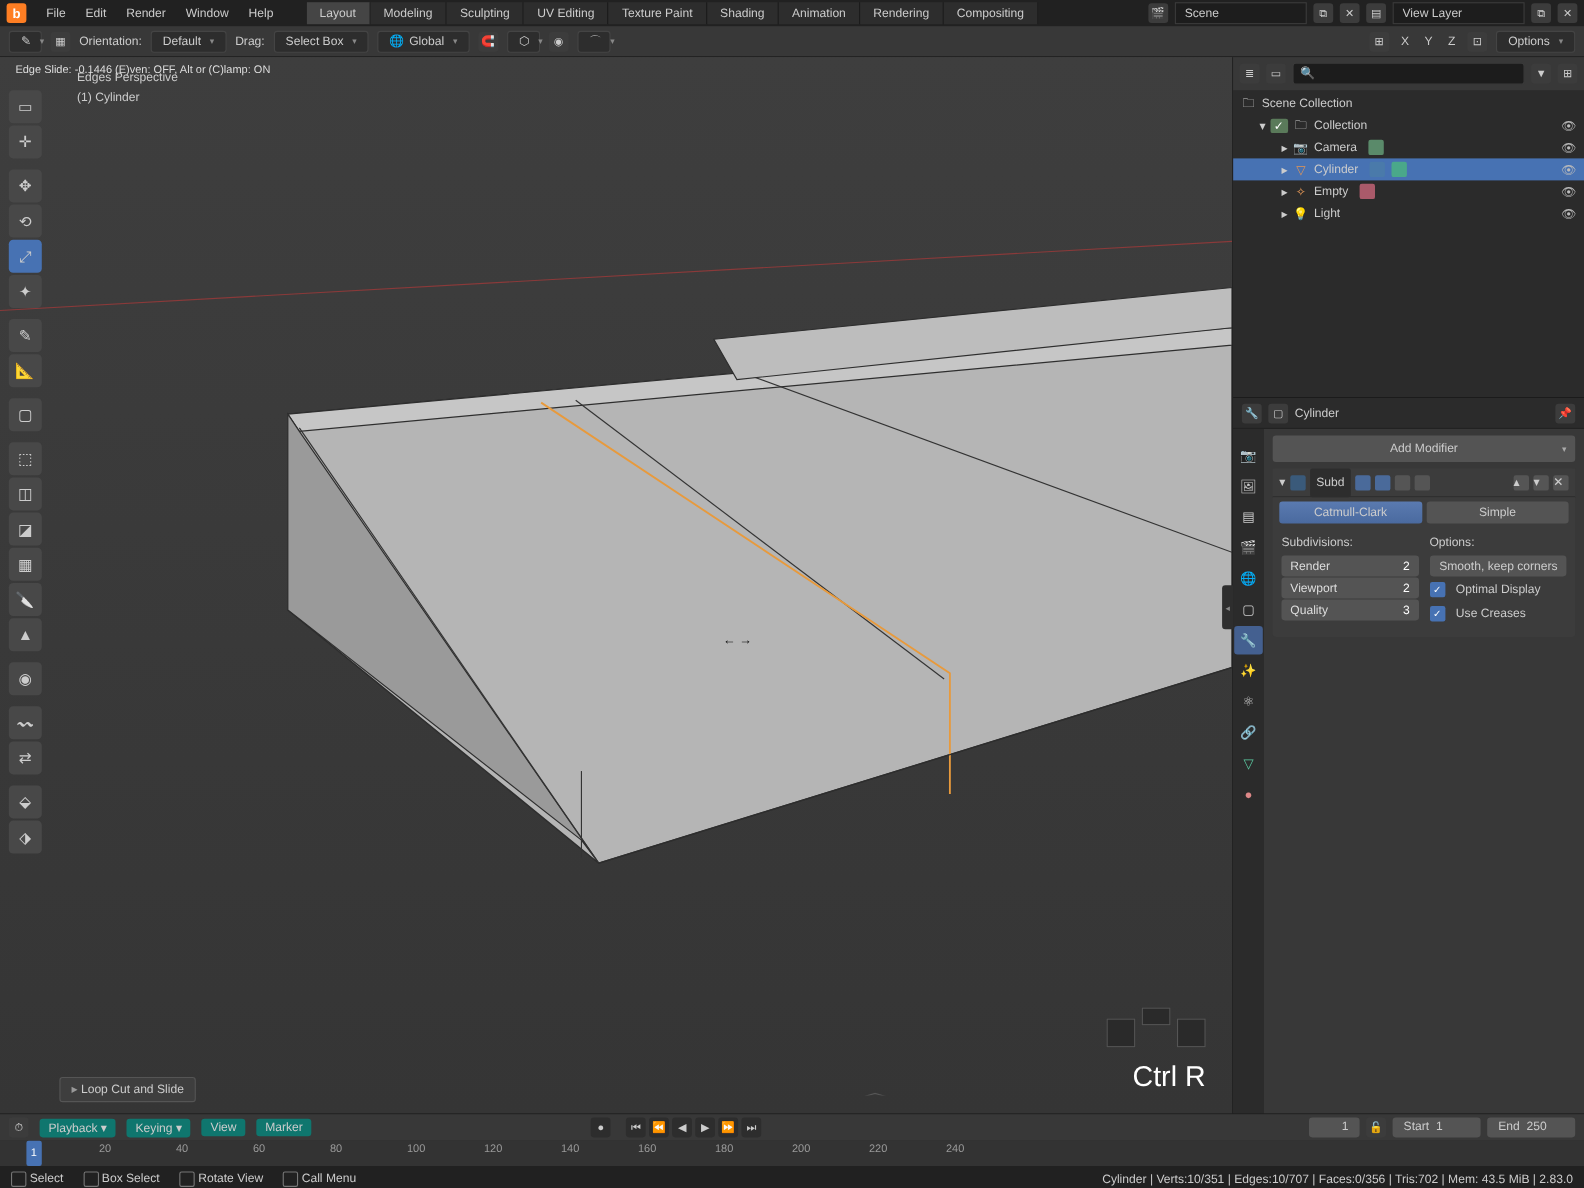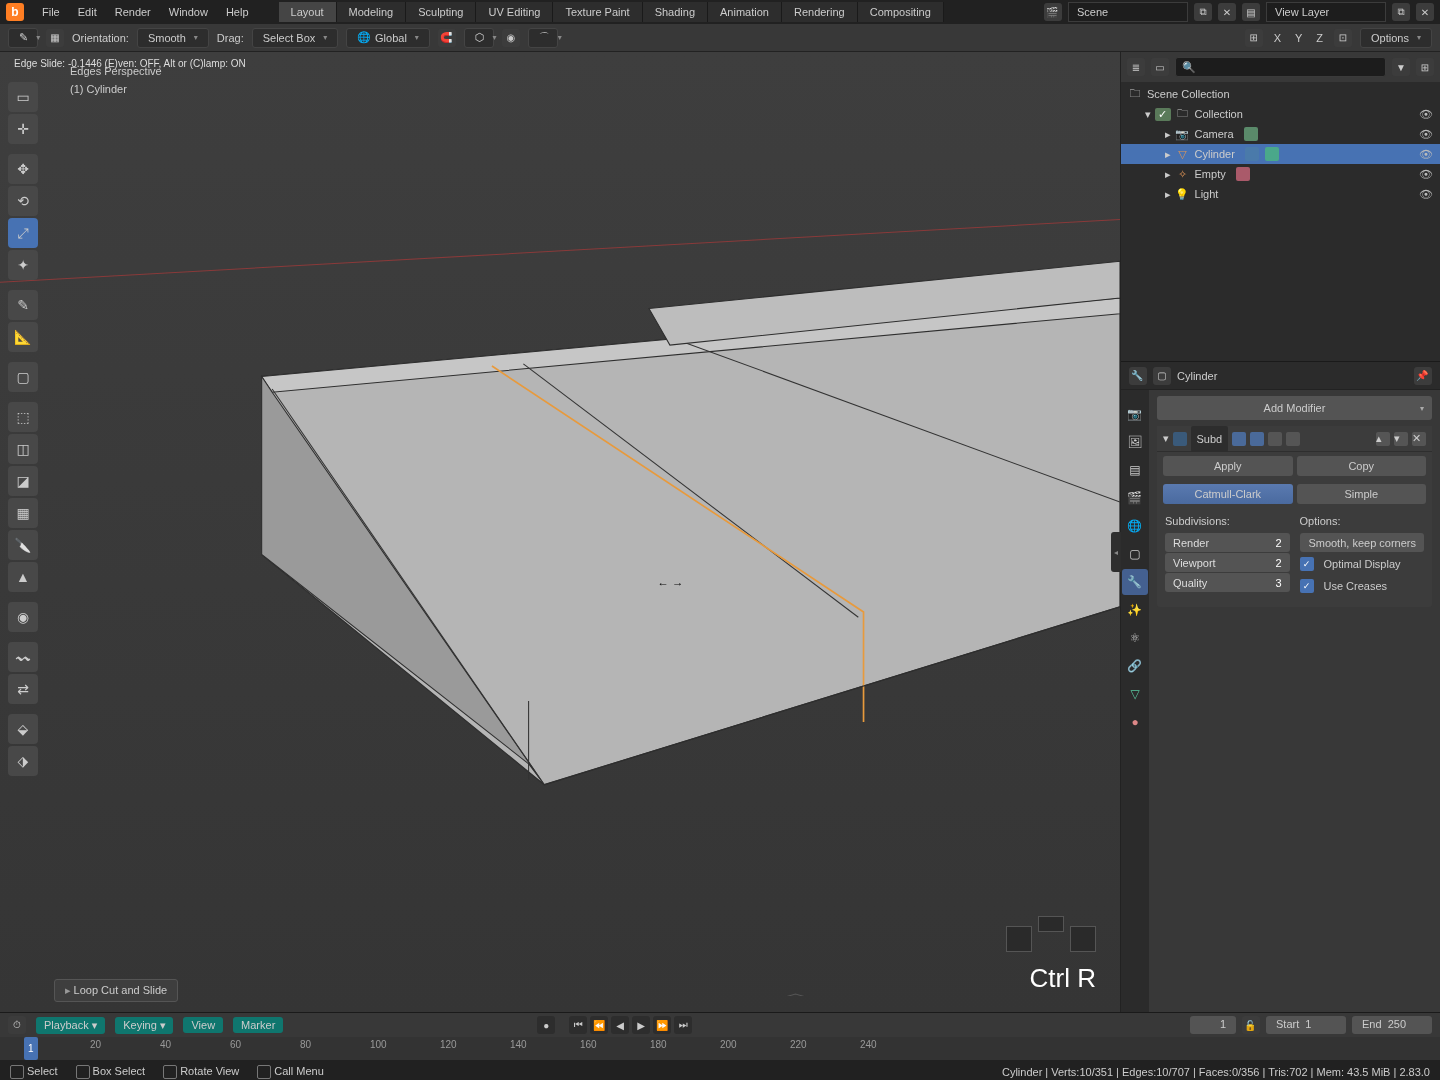--- a/index.html
+++ b/index.html
@@ -111,21 +111,21 @@
     <span class="icon-small">⧉</span>
     <span class="icon-small">✕</span>
   </div>
 </div>
 
 <div class="toolbar2">
   <div class="dd" style="width:30px">✎</div>
   <span class="icon-small">▦</span>
   <span>Orientation:</span>
   <div class="dd">
-      <span>Smooth</span>
+      <span>Default</span>
     </div>
   <span>Drag:</span>
   <div class="dd">
       <span>Select Box</span>
     </div>
   <div class="dd">🌐 <span>Global</span></div>
   <span class="icon-small">🧲</span>
   <div class="dd" style="width:30px">⬡</div>
   <span class="icon-small">◉</span>
   <div class="dd" style="width:30px">⌒</div>
@@ -299,24 +299,20 @@
             <span class="hicon" style="background:#4a6a9a"></span>
             <span class="hicon" style="background:#4a6a9a"></span>
             <span class="hicon"></span>
             <span class="hicon"></span>
             <span style="flex:1"></span>
             <span class="hicon">▴</span>
             <span class="hicon">▾</span>
             <span class="hicon">✕</span>
           </div>
           <div class="btnrow">
-            <div class="btn">Apply</div>
-            <div class="btn">Copy</div>
-          </div>
-          <div class="btnrow">
             <div class="btn seg-act">Catmull-Clark</div>
             <div class="btn">Simple</div>
           </div>
           <div class="cols">
             <div class="col">
               <div class="lblrow">Subdivisions:</div>
               <div class="numfield">
                   <span class="k">Render</span>
                   <span class="v">2</span>
                 </div>

